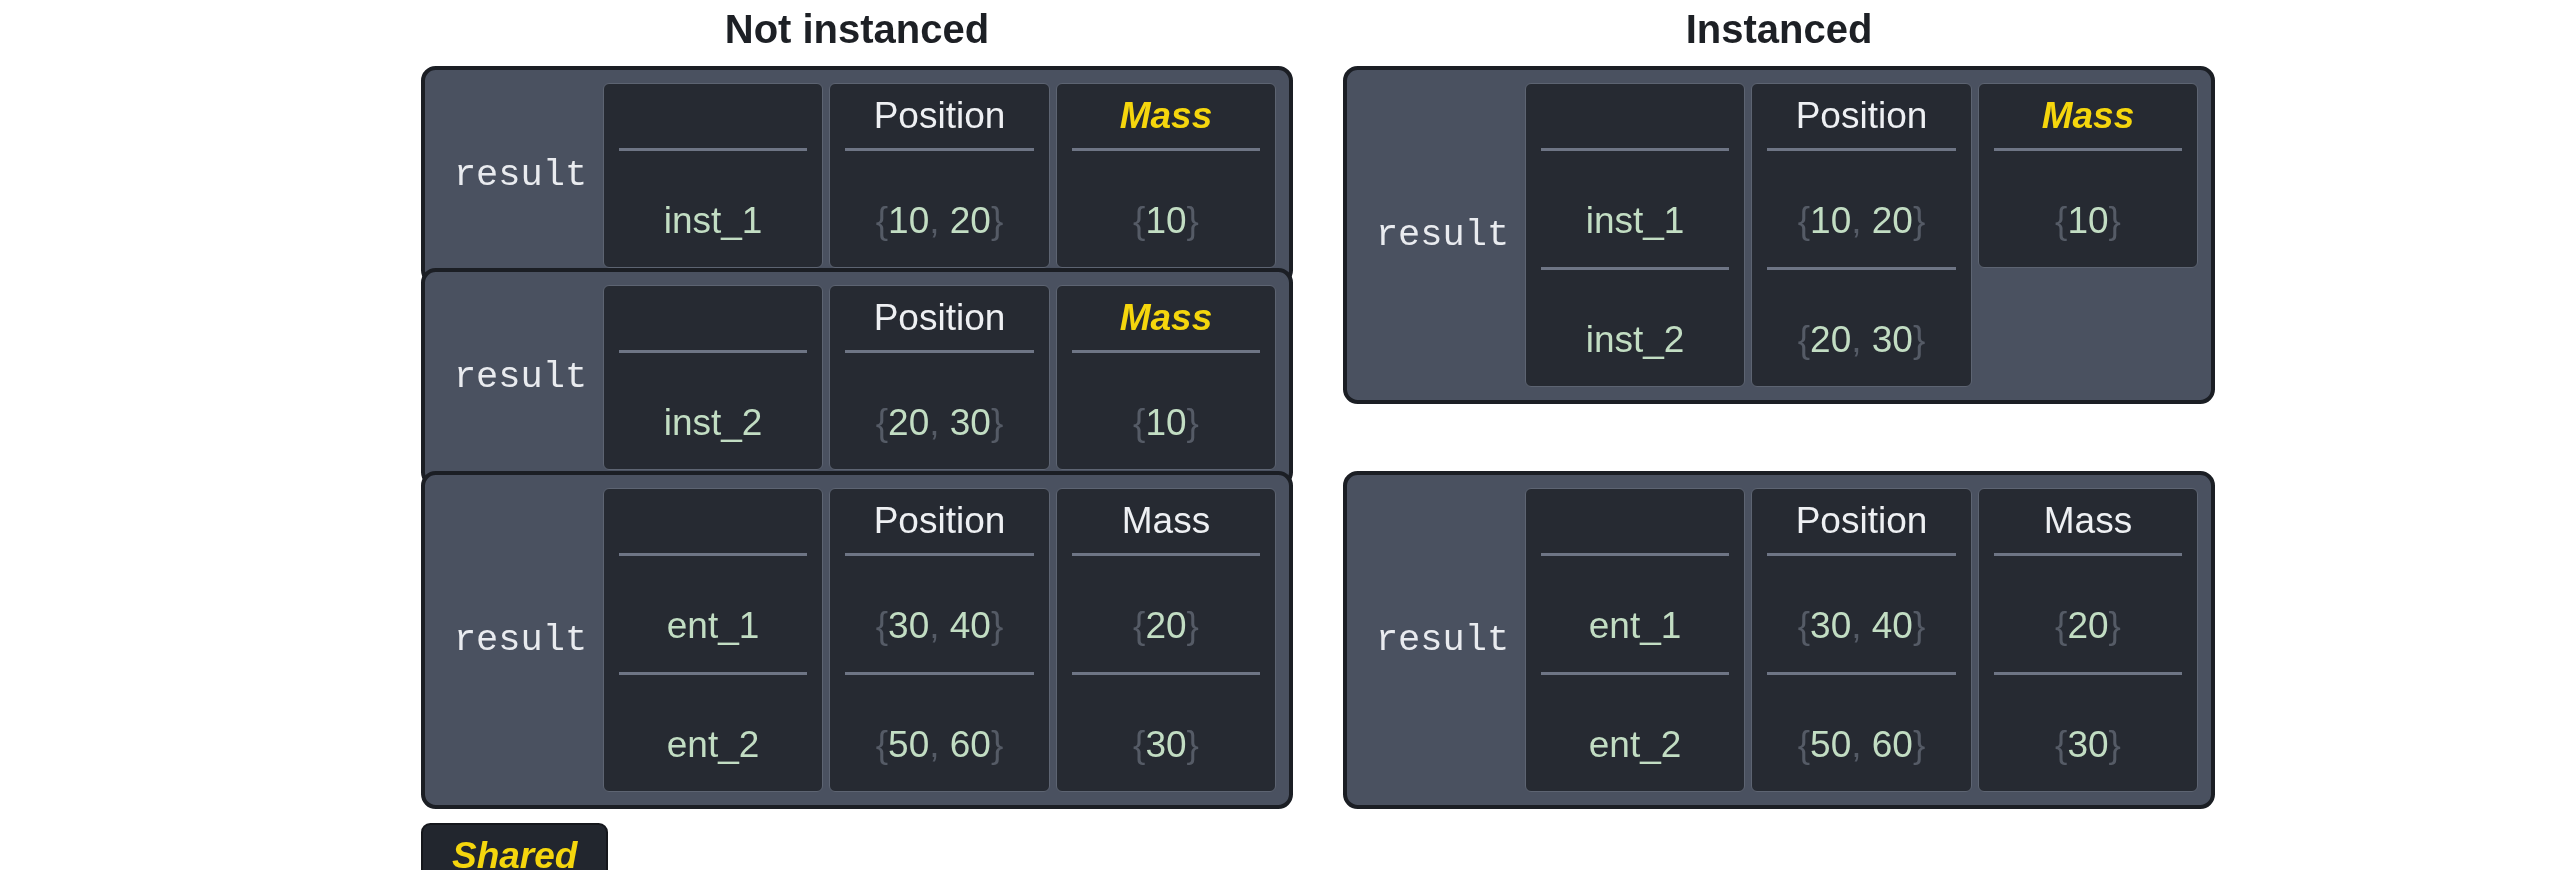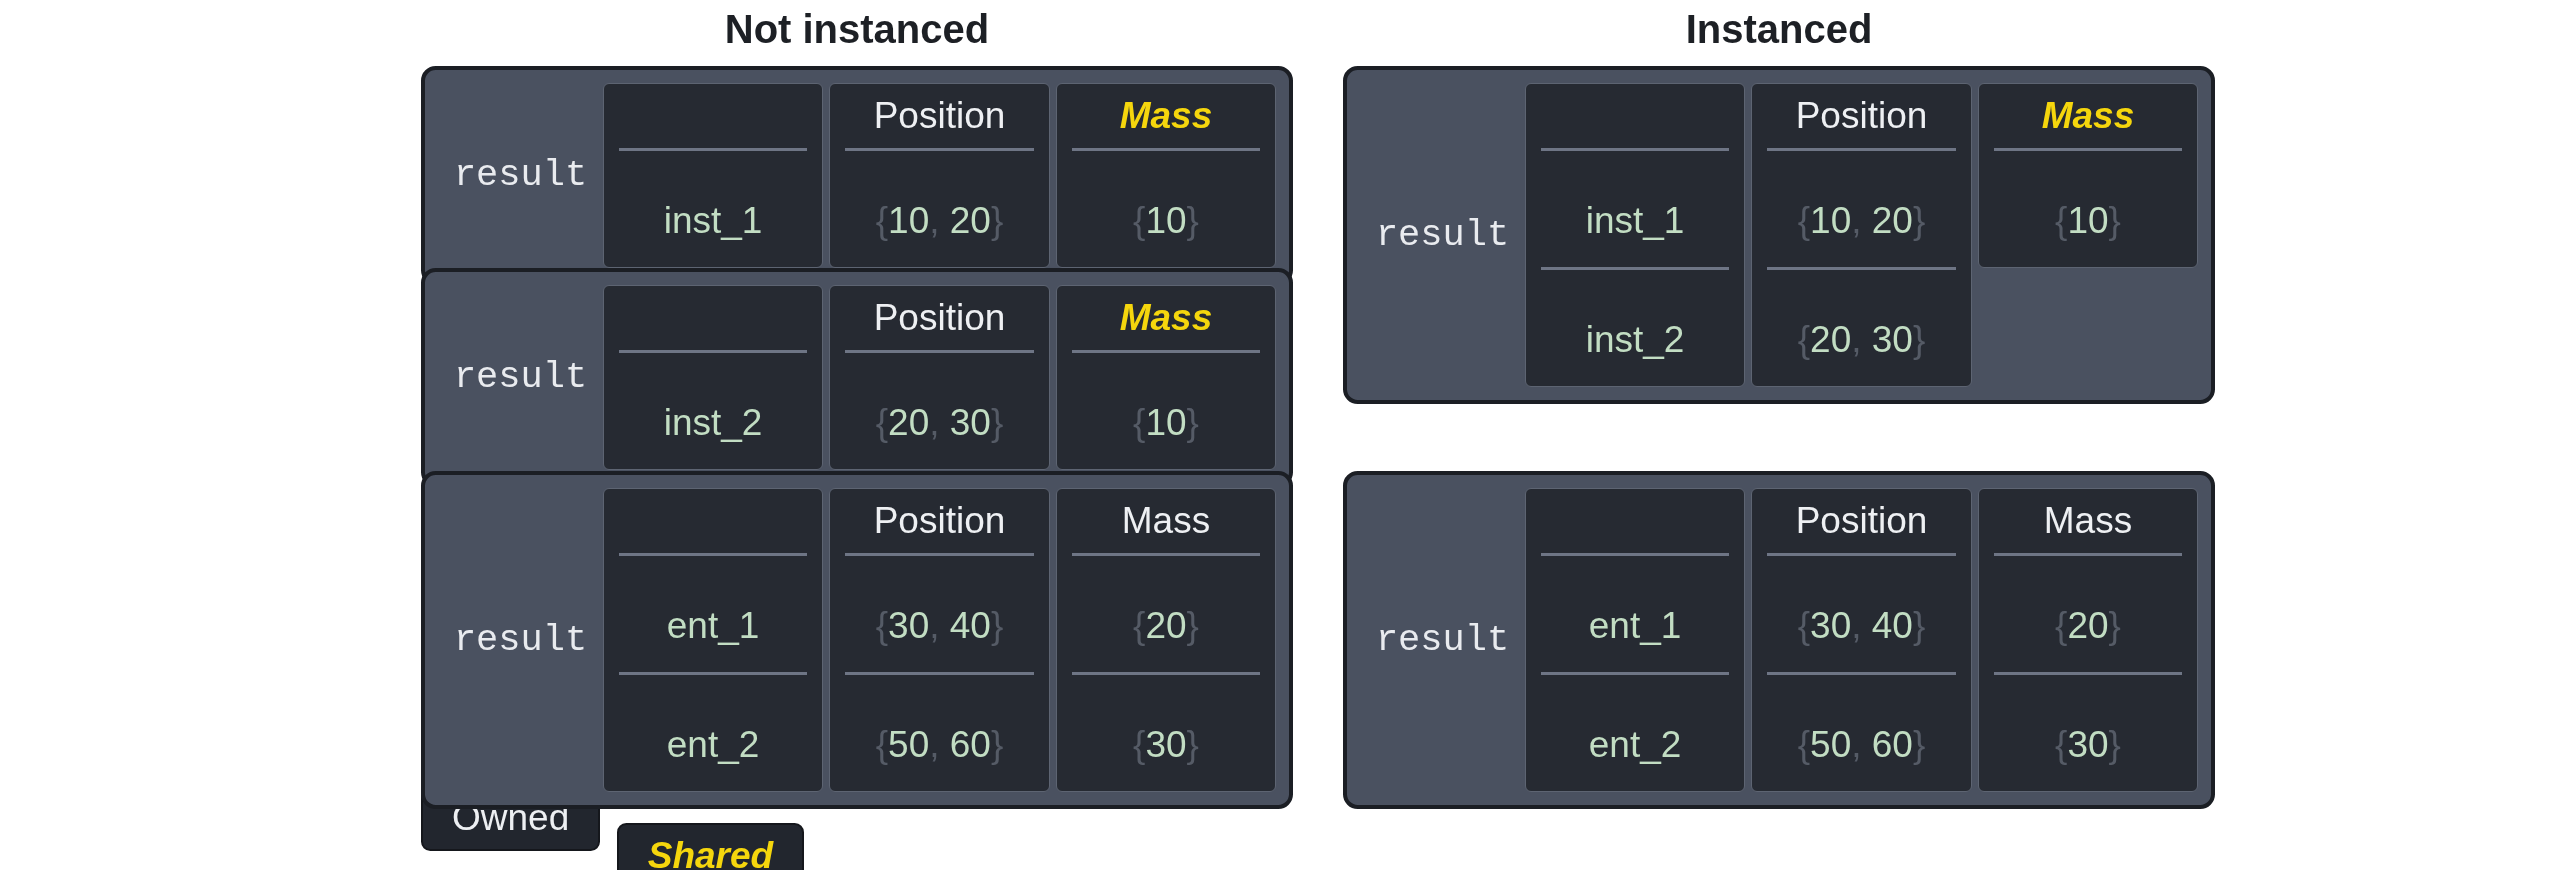--- a/index.html
+++ b/index.html
@@ -66,23 +66,20 @@
   .legend-item.shared { color: #f5d60d; font-style: italic; font-weight: 600; margin-top: 38px; }
 </style>
 </head>
 <body>
 
 <div class="canvas">
 
   <div class="col" data-col="left">
     <div class="col-title">Not instanced</div>
     <div class="legend">
-      <div class="legend-item owned">
-        <span>Owned</span>
-      </div>
       <div class="legend-item shared">
         <span>Shared</span>
       </div>
     </div>
   <div class="panel" style="top: 66px;">
         <div class="result-cell">result</div>
         <div class="cols">
           <div class="colbox">
             <div class="hrow"></div>
             <div class="hdiv"></div>

